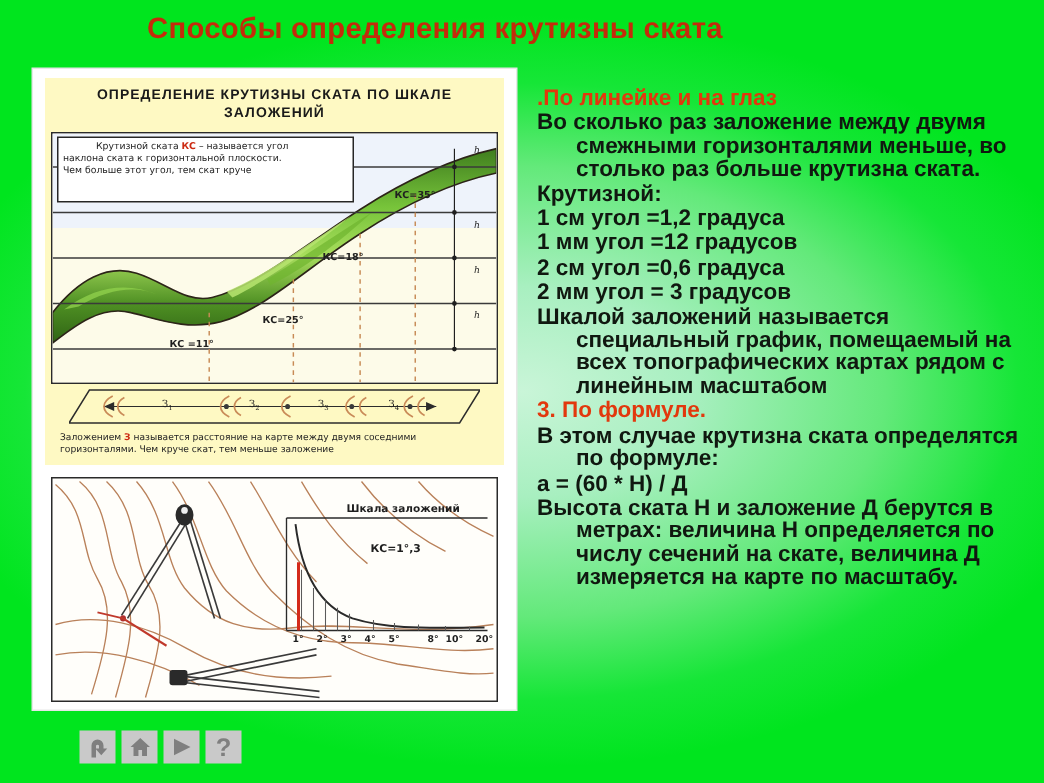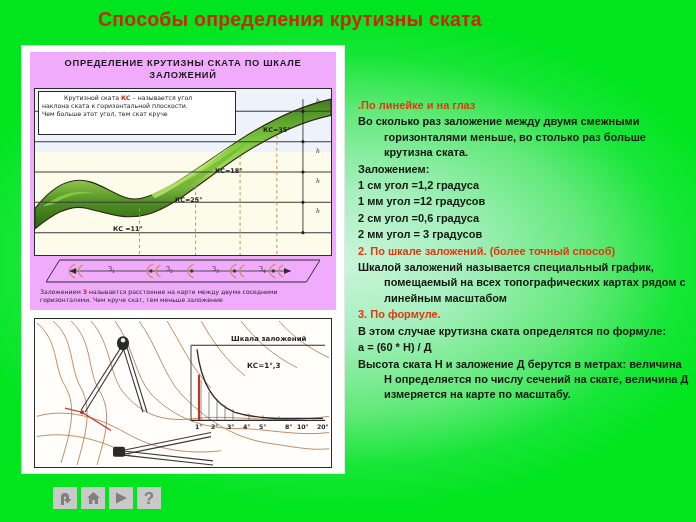--- a/index.html
+++ b/index.html
@@ -22,21 +22,21 @@
     letter-spacing:.2px;
     white-space:nowrap;
   }
   
   #picture-card{
     position:absolute;left:22px;top:46px;width:322px;height:427px;
     background:#ffffff;
     box-shadow:0 0 0 1px #e7e7e7;
   }
   
-  .blk{position:absolute;left:8px;right:8px;background:#f0abfc;}
+  .blk{position:absolute;left:8px;right:8px;background:#fef9c3;}
   #diagram-top{top:6px;height:258px;overflow:hidden;}
   #diag-heading{
     position:absolute;left:6px;right:6px;top:6px;
     text-align:center;font-size:9.3px;font-weight:bold;color:#1a1a1a;
     letter-spacing:.7px;line-height:11.5px;
   }
   
   #illus{
     position:absolute;left:4px;right:4px;top:36px;height:166px;
     border:1px solid #2a2a2a;background:#fffdf3;overflow:hidden;
@@ -101,21 +101,21 @@
     cursor:pointer;
   }
   .navbtn svg{display:block;}
   .navbtn .qm{
     font-size:17px;font-weight:bold;color:#7f7f7f;
     font-family:"Liberation Sans",sans-serif;line-height:1;
   }
   
   #text-col{
     position:absolute;left:358px;top:58px;width:332px;
-    font-size:11px;line-height:15.4px;font-weight:bold;color:#101810;margin-top:40px;
+    font-size:15px;line-height:15.4px;font-weight:bold;color:#101810;
   }
   #text-col .p{margin:0 0 1px 0;}
   .hdr{color:#e2380d;}
   .hang{padding-left:26px;text-indent:-26px;}
   .hang2{padding-left:26px;text-indent:-26px;}
 </style>
 </head>
 <body>
 
 <div id="slide">
@@ -171,21 +171,21 @@
 
         <div id="def-box">
           <div class="def-l1">
             <span>Крутизной ската </span><b>КС</b><span> – называется угол</span>
           </div>
           <div>наклона ската к горизонтальной плоскости.</div>
           <div>Чем больше этот угол, тем скат круче</div>
         </div>
 
         <span class="kc" style="left:78px;top:136px;">КС =11°</span>
-        <span class="kc" style="left:140px;top:107px;">КС=25°</span>
+        <span class="kc" style="left:140px;top:120px;">КС=25°</span>
         <span class="kc" style="left:180px;top:78px;">КС=18°</span>
         <span class="kc" style="left:228px;top:37px;">КС=35°</span>
 
         <span class="hmark" style="left:281px;top:8px;">h</span>
         <span class="hmark" style="left:281px;top:58px;">h</span>
         <span class="hmark" style="left:281px;top:88px;">h</span>
         <span class="hmark" style="left:281px;top:118px;">h</span>
       </div>
 
       <div id="plane">
@@ -314,26 +314,25 @@
       </span>
     </div>
     <div class="navbtn">
       <span class="qm">?</span>
     </div>
   </div>
 
   <div id="text-col">
     <div class="p hdr">.По линейке и на глаз</div>
     <div class="p hang">Во сколько раз заложение между двумя смежными горизонталями меньше, во столько раз больше крутизна ската.</div>
-    <div class="p">Заложением:</div>
+    <div class="p">Крутизной:</div>
     <div class="p">1 см угол =1,2 градуса</div>
     <div class="p">1 мм угол =12 градусов</div>
     <div class="p">2 см угол =0,6 градуса</div>
     <div class="p">2 мм угол = 3 градусов</div>
-    <div class="p hdr hang2">2. По шкале заложений. (более точный способ)</div>
     <div class="p hang">Шкалой заложений называется специальный график, помещаемый на всех топографических картах рядом с линейным масштабом</div>
     <div class="p hdr">3. По формуле.</div>
     <div class="p hang">В этом случае крутизна ската определятся по формуле:</div>
     <div class="p">a = (60 * Н) / Д</div>
     <div class="p hang">Высота ската Н и заложение Д берутся в метрах: величина Н определяется по числу сечений на скате, величина Д измеряется на карте по масштабу.</div>
   </div>
 
 </div>
 
 </body></html>

